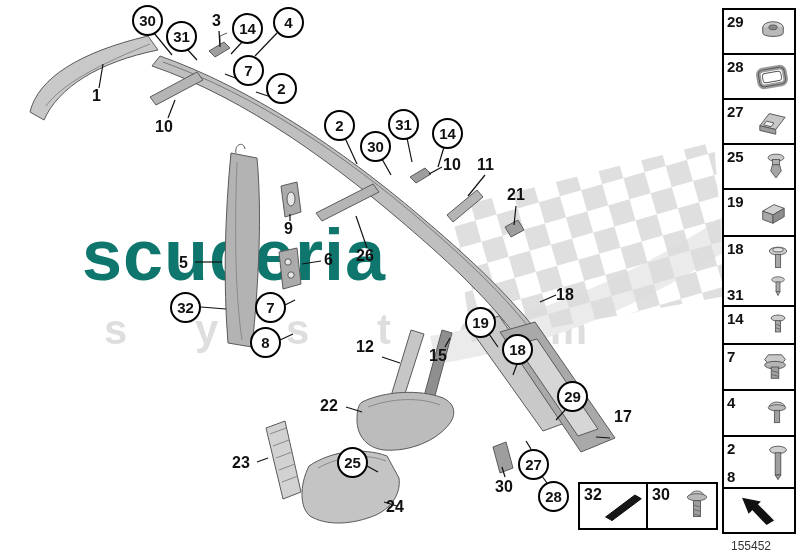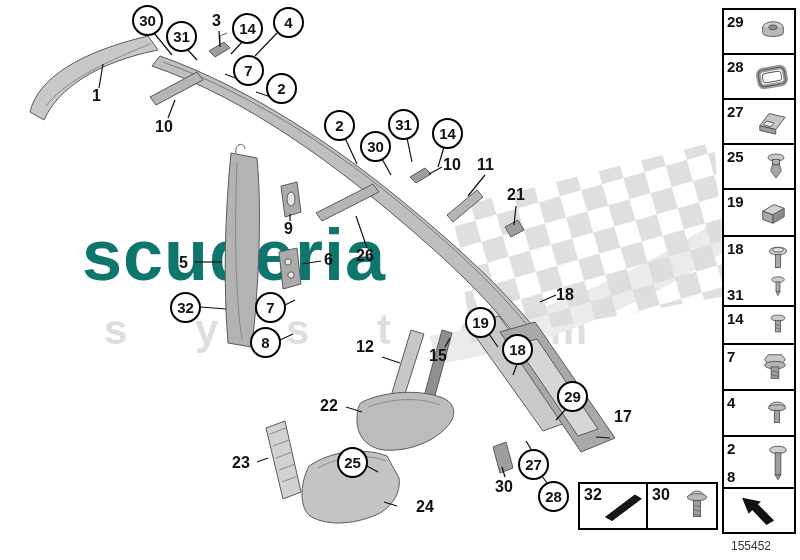--- a/index.html
+++ b/index.html
@@ -212,21 +212,21 @@
   <div class="pl" style="left:179px;top:254px">5</div>
   <div class="pl" style="left:324px;top:251px">6</div>
   <div class="pl" style="left:356px;top:247px">26</div>
   <div class="pl" style="left:556px;top:286px">18</div>
   <div class="pl" style="left:356px;top:338px">12</div>
   <div class="pl" style="left:429px;top:347px">15</div>
   <div class="pl" style="left:320px;top:397px">22</div>
   <div class="pl" style="left:232px;top:454px">23</div>
   <div class="pl" style="left:614px;top:408px">17</div>
   <div class="pl" style="left:495px;top:478px">30</div>
-  <div class="pl" style="left:416px;top:498px">24</div>
+  <div class="pl" style="left:386px;top:498px">24</div>
 
   <div class="sidebar">
     <div class="sbox" style="height:47px">
       <div class="nums">
           <span>29</span>
         </div>
       <span class="icon">
         <svg width="36" height="28" viewBox="0 0 38 30">
             <ellipse cx="19" cy="10" rx="11" ry="6" fill="#cfcfcf" stroke="#555"></ellipse>
             <path d="M8 10 L8 16 C8 21 30 21 30 16 L30 10" fill="#b9b9b9" stroke="#555"></path>

